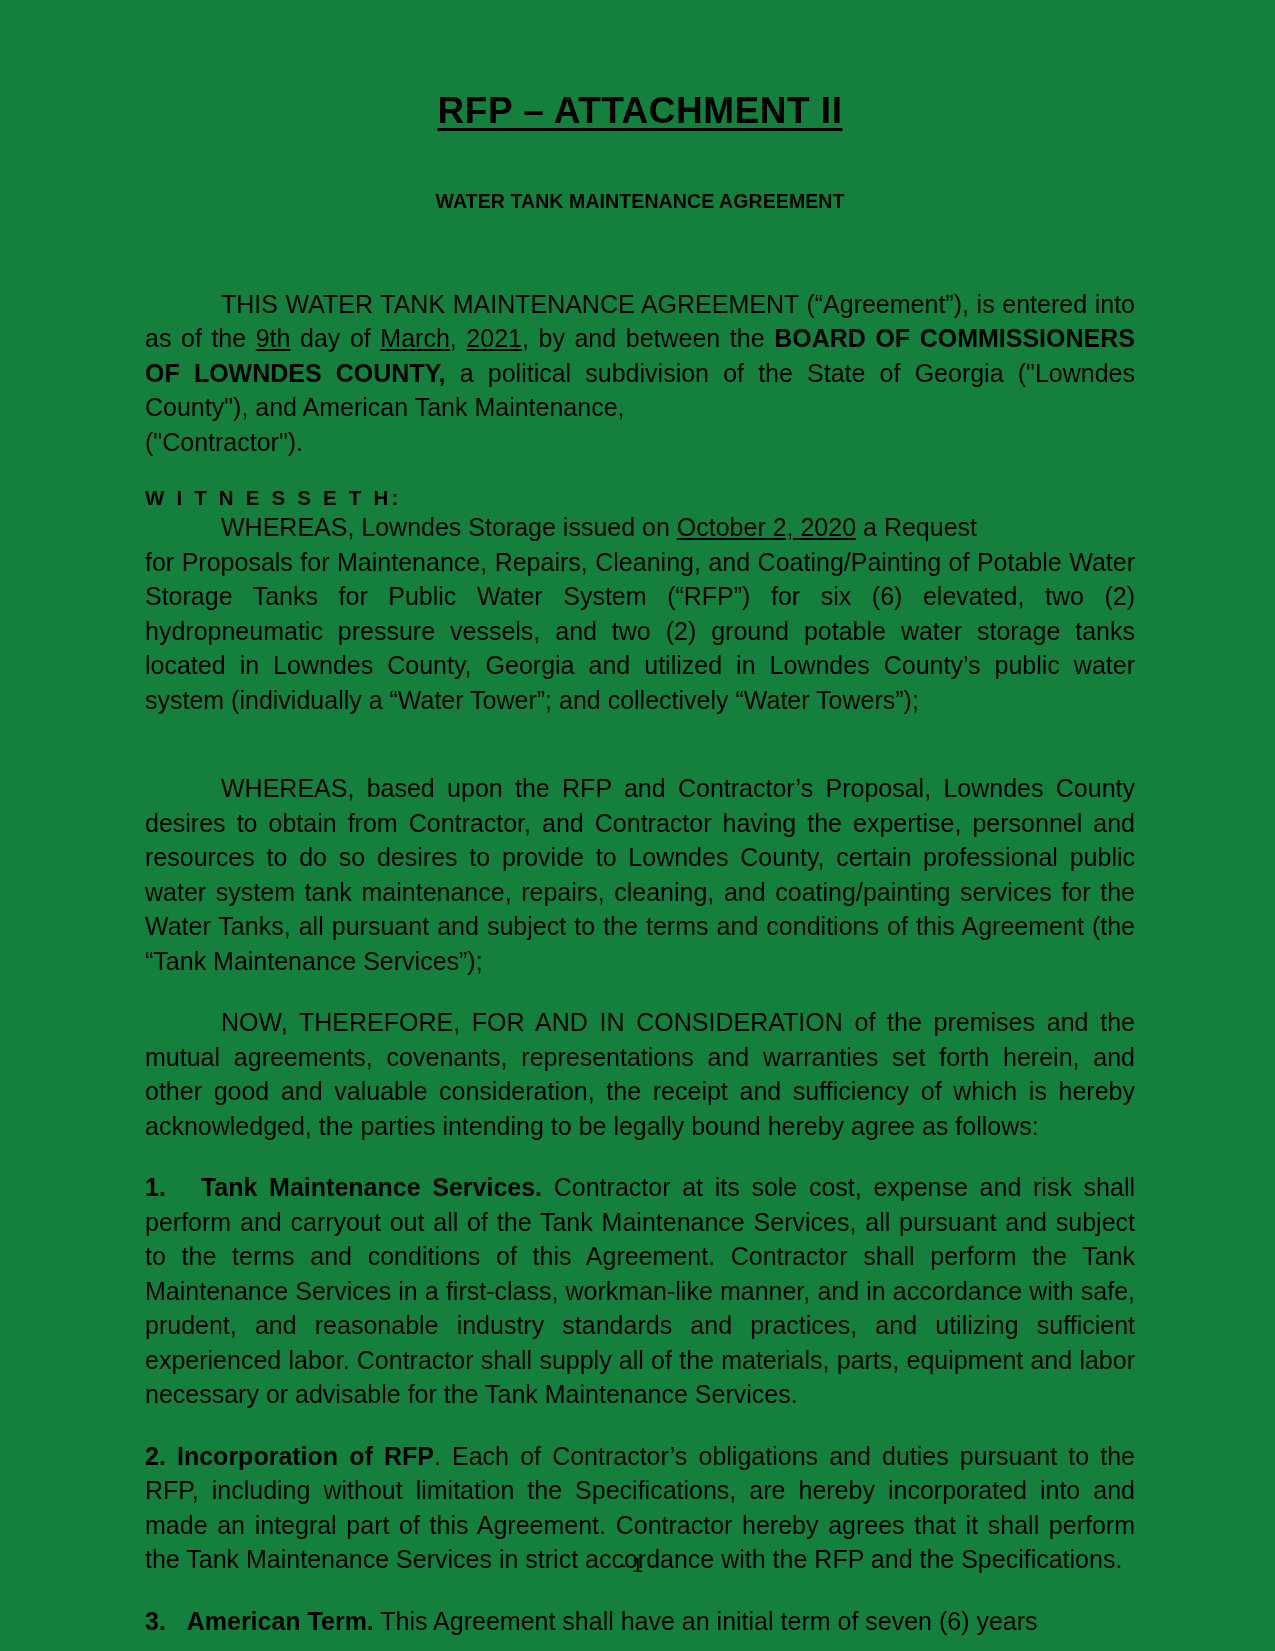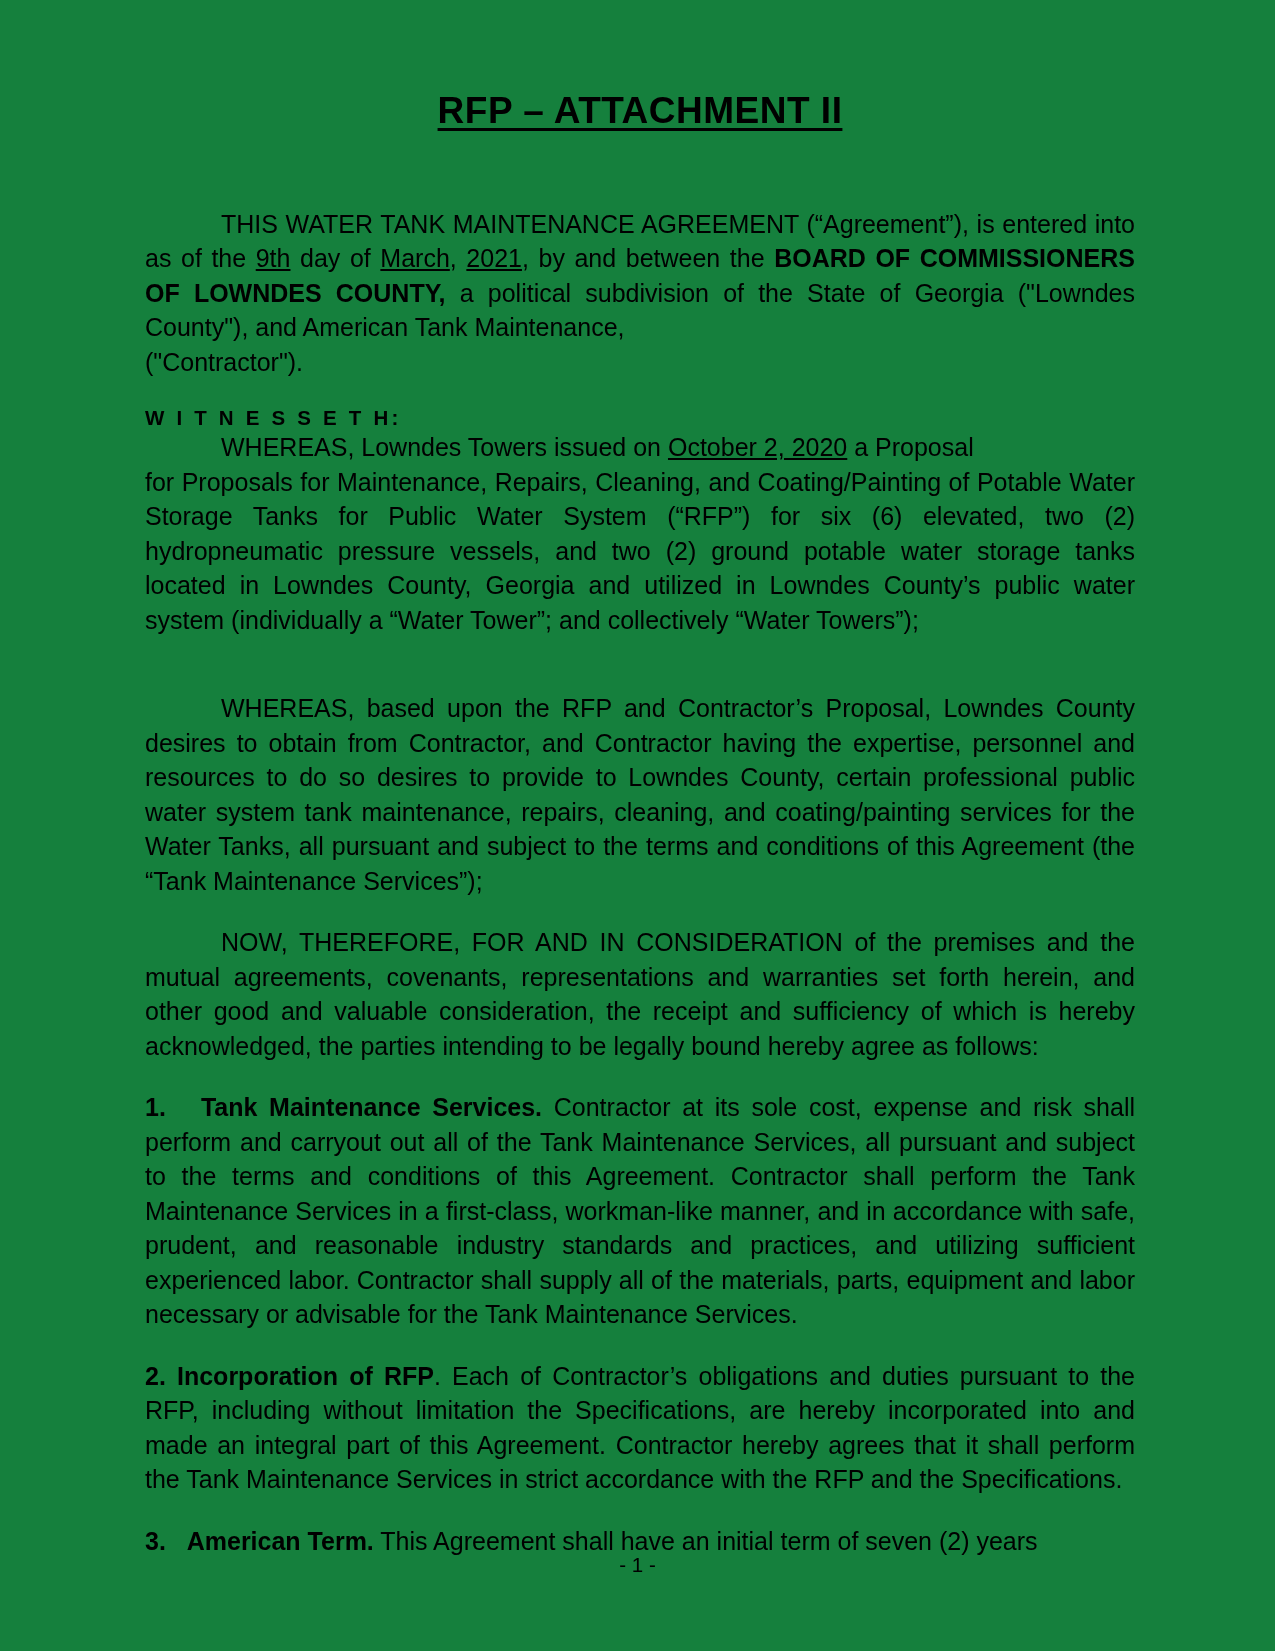--- a/index.html
+++ b/index.html
@@ -94,32 +94,33 @@
 </style>
 </head>
 <body>
 
 <div class="page">
 
   <h1 class="doc-title">
     <span class="u">RFP – ATTACHMENT II</span>
   </h1>
 
+  <h2 class="subtitle">WATER TANK MAINTENANCE AGREEMENT</h2>
 
   <div class="para-gap block-first"></div>
 
   <p class="body"><span class="indent"></span><span>THIS WATER TANK MAINTENANCE AGREEMENT (“Agreement”), is entered into as of the </span><u>9th</u><span> day of </span><u>March</u><span>, </span><u>2021</u><span>, by and between the </span><b>BOARD OF COMMISSIONERS OF LOWNDES COUNTY,</b><span> a political subdivision of the State of Georgia ("Lowndes  County"),  and American Tank Maintenance,</span></p>
 
   <p class="body tight">("Contractor").</p>
 
   <div class="para-gap"></div>
 
   <p class="witnesseth">W I T N E S S E T H:</p>
 
-  <p class="body tight"><span class="indent"></span><span>WHEREAS, Lowndes Towers issued on </span><u>October 2, 2020</u><span> a Proposal</span></p>
+  <p class="body tight"><span class="indent"></span><span>WHEREAS, Lowndes Storage issued on </span><u>October 2, 2020</u><span> a Request</span></p>
 
   <p class="body">for Proposals for Maintenance, Repairs, Cleaning, and Coating/Painting of Potable Water Storage Tanks for Public Water System (“RFP”) for six (6) elevated, two (2) hydropneumatic pressure vessels, and two (2) ground potable water storage tanks located in Lowndes County, Georgia and utilized in Lowndes County’s public water system (individually a “Water Tower”; and collectively “Water Towers”);</p>
 
   <div class="para-gap"></div>
 
 
   <div class="para-gap"></div>
 
   <p class="body"><span class="indent"></span><span>WHEREAS, based upon the RFP and Contractor’s Proposal, Lowndes County desires to obtain from Contractor, and Contractor having the expertise, personnel and resources to do so desires to provide to Lowndes County, certain professional public water system tank maintenance, repairs, cleaning, and coating/painting services for the Water Tanks, all pursuant and subject to the terms and conditions of this Agreement (the “Tank Maintenance Services”);</span></p>
 
@@ -130,17 +131,17 @@
   <div class="para-gap"></div>
 
   <p class="body"><span class="sec-num">1.</span>&nbsp;&nbsp;&nbsp;<span class="sec-head">Tank Maintenance Services.</span><span> Contractor at its sole cost, expense and risk shall perform and carryout out all of the Tank Maintenance Services, all pursuant and subject to the terms and conditions of this Agreement.  Contractor shall perform the Tank Maintenance Services in a first-class, workman-like manner, and in accordance with safe, prudent, and reasonable industry standards and practices, and utilizing sufficient experienced labor.  Contractor shall supply all of the materials, parts, equipment and labor necessary or advisable for the Tank Maintenance Services.</span></p>
 
   <div class="para-gap"></div>
 
   <p class="body"><span class="sec-num">2.</span>&nbsp;<span class="sec-head">Incorporation of RFP</span><span class="b" style="font-weight:normal">. Each of Contractor’s obligations and duties pursuant to the RFP, including without limitation the Specifications, are hereby incorporated into and made an integral part of this Agreement.  Contractor hereby agrees that it shall perform the Tank Maintenance Services in strict accordance with the RFP and the Specifications.</span></p>
 
   <div class="para-gap"></div>
 
-  <p class="body tight"><span class="sec-num">3.</span>&nbsp;&nbsp;&nbsp;<span class="sec-head">American Term.</span><span>  This Agreement shall have an initial term of seven (2) years</span></p>
+  <p class="body tight"><span class="sec-num">3.</span>&nbsp;&nbsp;&nbsp;<span class="sec-head">American Term.</span><span>  This Agreement shall have an initial term of seven (6) years</span></p>
 
   <div class="footer">- 1 -</div>
 
 </div>
 
 </body></html>

